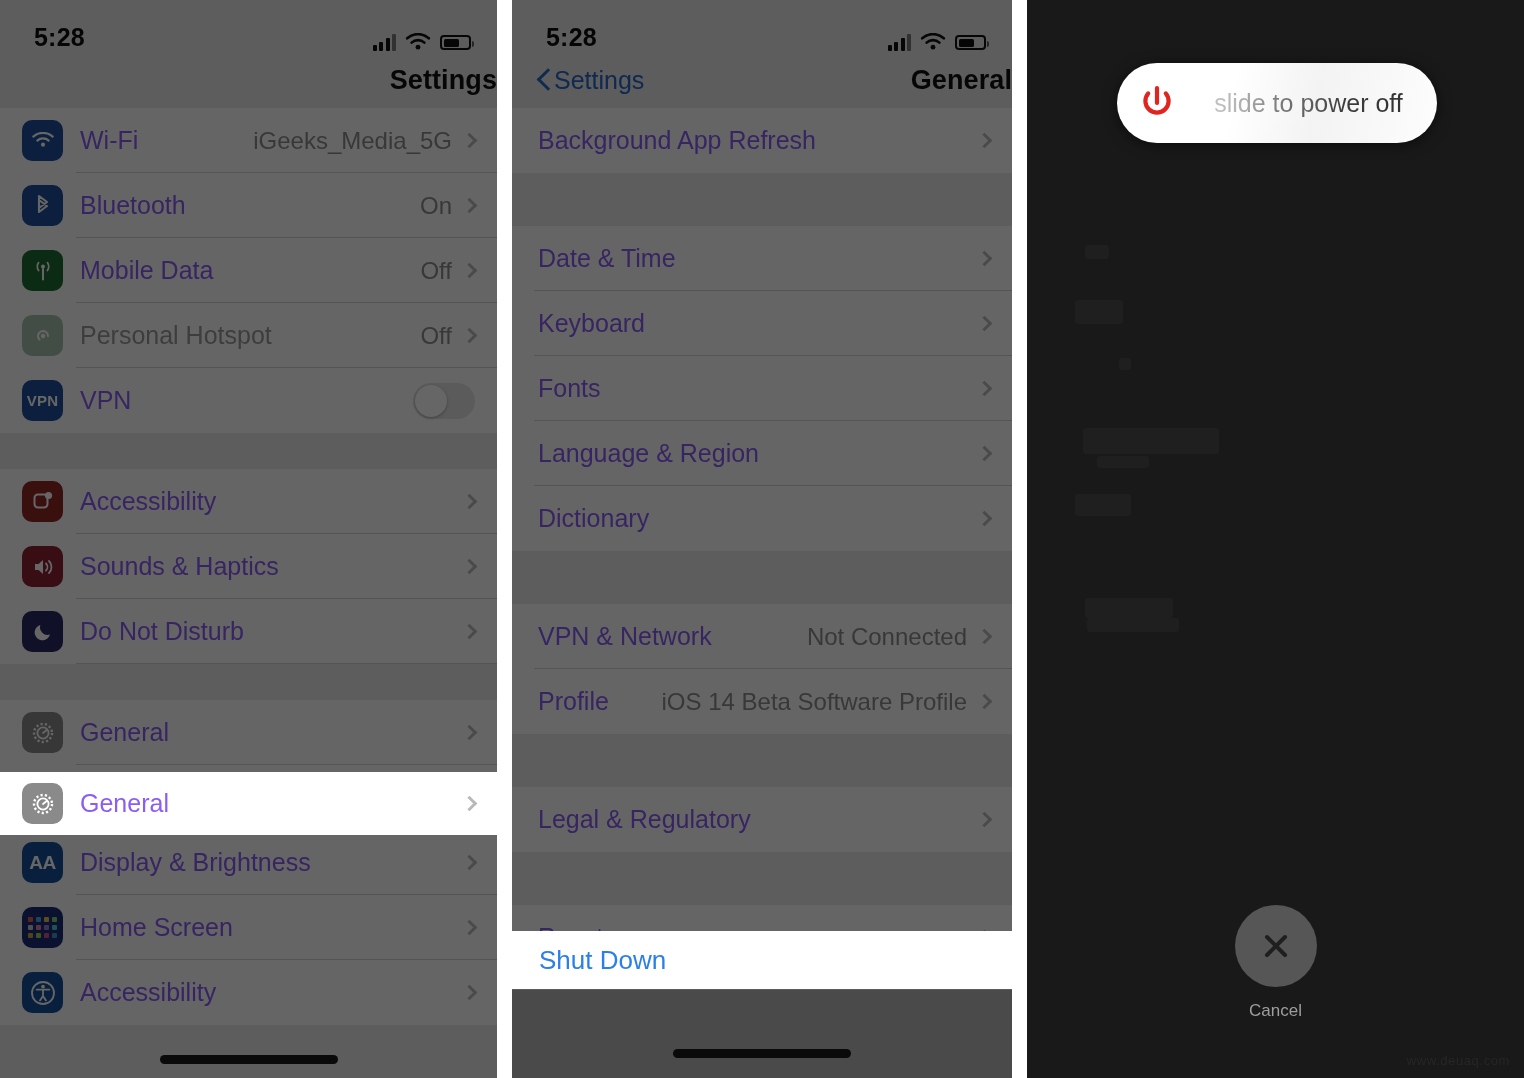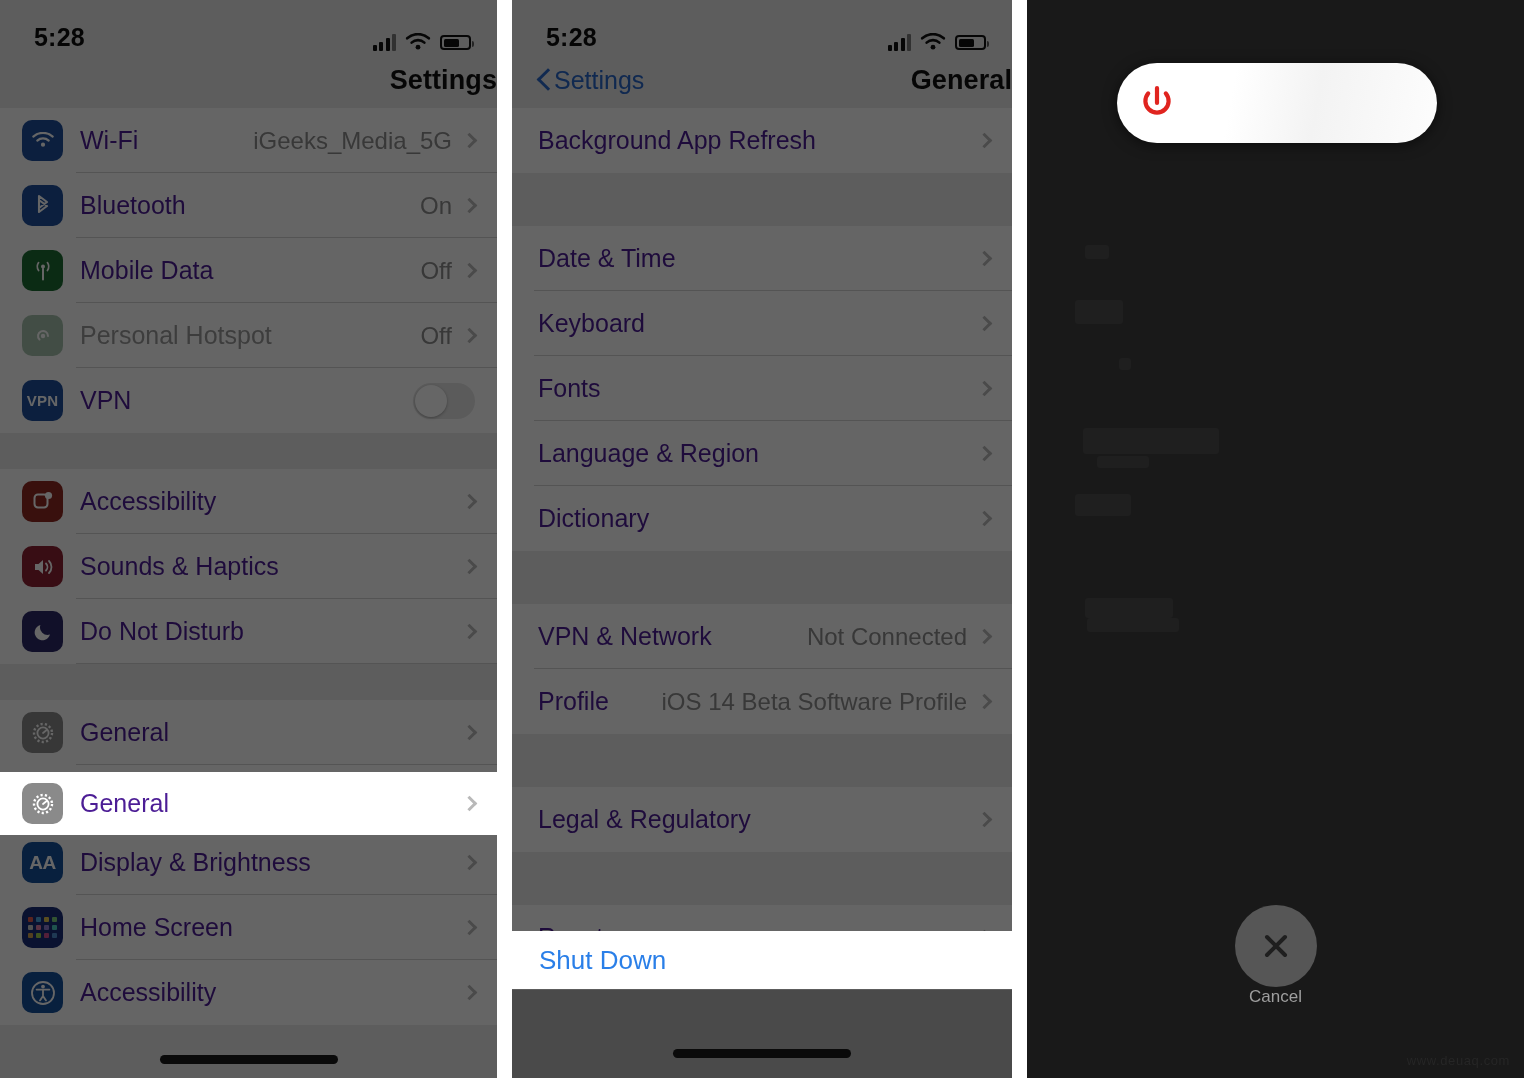--- a/index.html
+++ b/index.html
@@ -84,21 +84,21 @@
     content: ""; position: absolute; left: 76px; right: 0; bottom: 0;
     height: 1px; background: #d3d3d3;
   }
   .row.sep.nopad::after { left: 22px; }
   .row-icon {
     width: 41px; height: 41px; border-radius: 10px;
     flex: 0 0 41px; margin-right: 17px;
     display: flex; align-items: center; justify-content: center;
     color: #fff;
   }
-  .row-label { font-size: 25px; color: #4c1d95; white-space: nowrap; }
+  .row-label { font-size: 25px; color: #8b5cf6; white-space: nowrap; }
   .row-value { margin-left: auto; font-size: 24px; color: #8d8d8d; white-space: nowrap; }
   .chev {
     width: 11px; height: 11px;
     border-top: 3px solid #b9b9b9; border-right: 3px solid #b9b9b9;
     transform: rotate(45deg);
     margin-left: 16px; flex: 0 0 auto;
   }
   .row-value + .chev { margin-left: 12px; }
   .row.dimmed-text .row-label { color: #9a9a9a; }
   .row.dimmed-text .row-icon { opacity: .45; }
@@ -180,21 +180,21 @@
     color: #4b4b4b;
     padding-right: 14px;
     background: linear-gradient(90deg, #cdcdcd 0%, #b4b4b4 18%, #6d6d6d 40%, #3c3c3c 62%, #2e2e2e 100%);
     -webkit-background-clip: text;
     background-clip: text;
     -webkit-text-fill-color: transparent;
   }
   .po-cancel {
     position: absolute; left: 50%; transform: translateX(-50%);
     top: 905px;
-    display: flex; flex-direction: column; align-items: center; 
+    display: flex; flex-direction: column; align-items: center; gap: 14px;
     z-index: 20;
   }
   .po-cancel-circle {
     width: 82px; height: 82px; border-radius: 50%;
     background: #565656;
     display: flex; align-items: center; justify-content: center;
   }
   .po-cancel-label { font-size: 17px; color: #9e9e9e; }
 
   
@@ -540,20 +540,21 @@
     <div class="ghost" style="left:58px; top:598px; width:88px; height:20px;"></div>
     <div class="ghost" style="left:60px; top:618px; width:92px; height:14px;"></div>
 
     <div class="po-slider">
       <div class="po-knob">
         <svg width="36" height="38" viewBox="0 0 36 38">
           <path d="M18 4v15" stroke="#e0241f" stroke-width="4.2" stroke-linecap="round"></path>
           <path d="M9.2 9.4a11.6 11.6 0 1017.6 0" stroke="#e0241f" stroke-width="4.2" fill="none" stroke-linecap="round"></path>
         </svg>
       </div>
+      <div class="po-text">slide to power off</div>
     </div>
 
     <div class="po-cancel">
       <div class="po-cancel-circle">
         <svg width="40" height="40" viewBox="0 0 40 40">
           <path d="M11 11l18 18M29 11L11 29" stroke="#1f1f1f" stroke-width="4" stroke-linecap="round"></path>
         </svg>
       </div>
       <div class="po-cancel-label">Cancel</div>
     </div>

